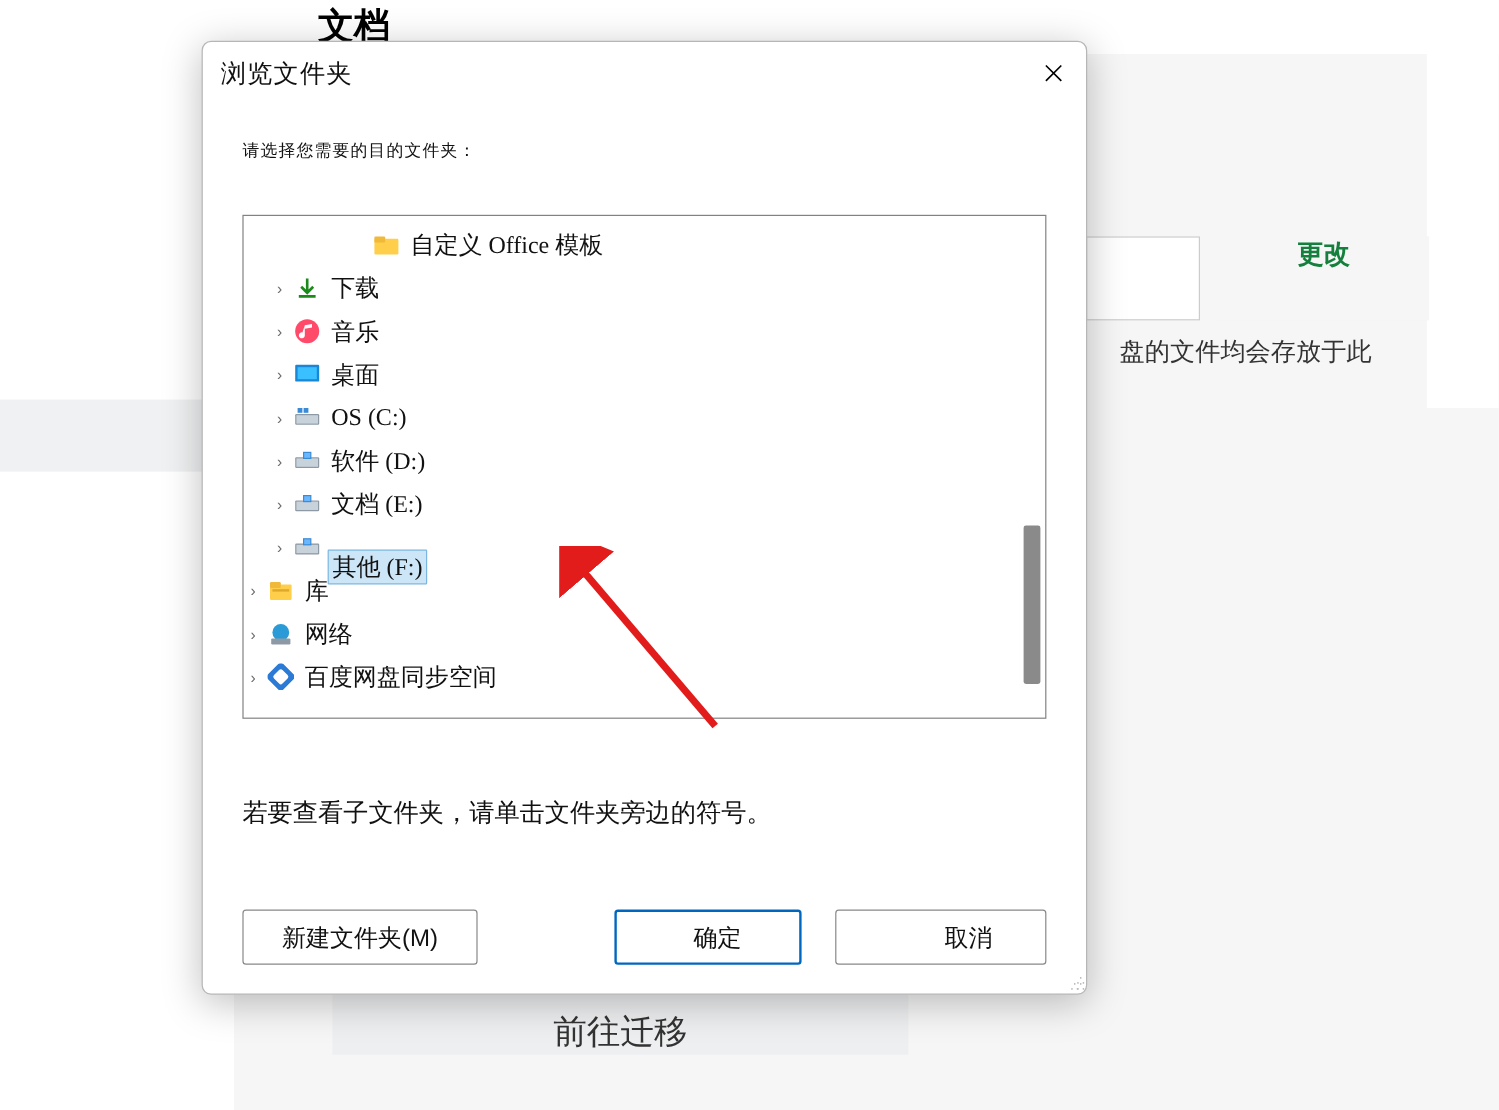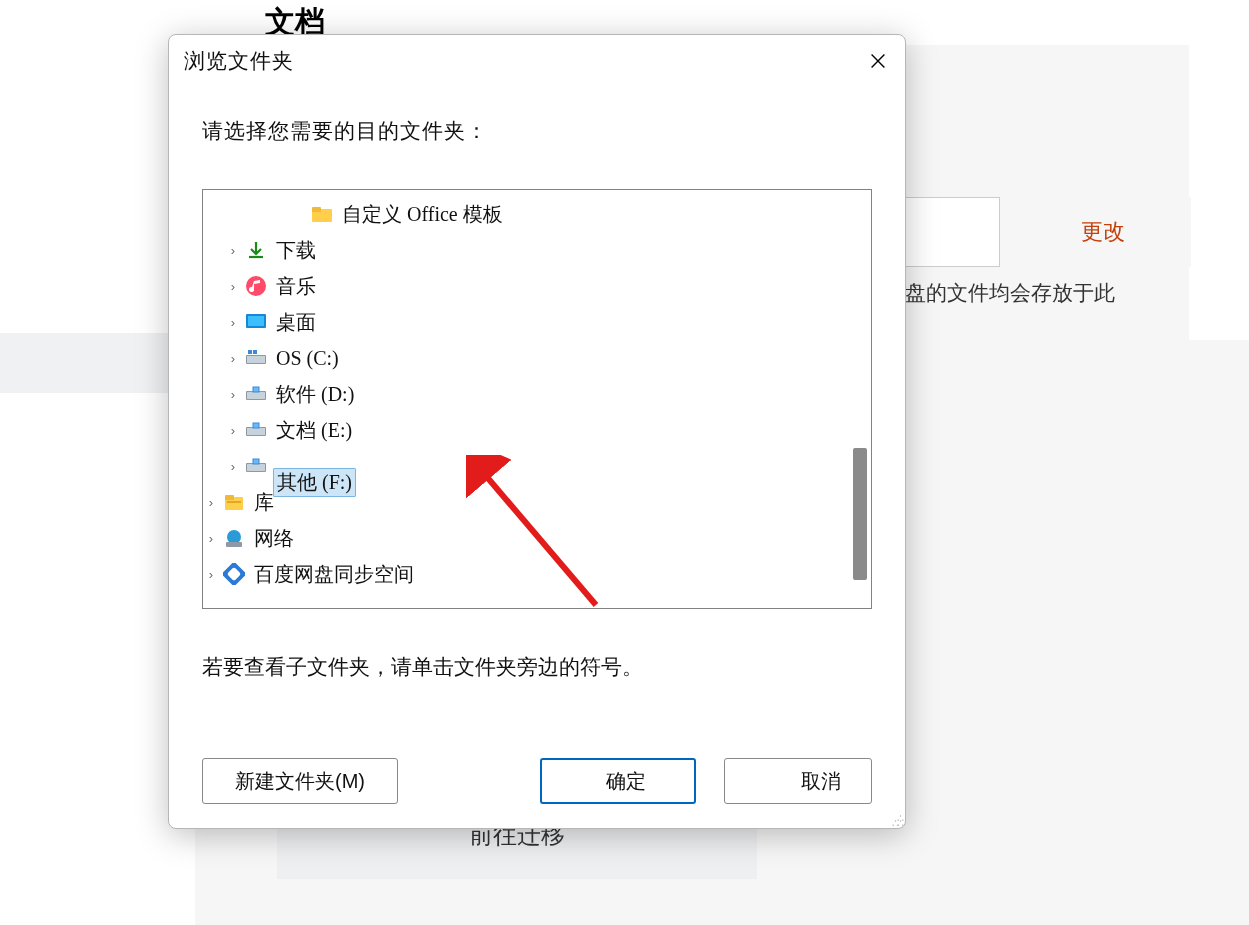--- a/index.html
+++ b/index.html
@@ -4,55 +4,55 @@
 <style>
 * { margin:0; padding:0; box-sizing:border-box; font-family:"Segoe UI","Microsoft YaHei",Tahoma,sans-serif; }
 body { width:1249px; height:925px; background:#f6f6f6; position:relative; overflow:hidden; }
 
 .bg-right-cut { position:absolute; right:0; top:0; width:60px; height:340px; background:#fff; }
 .bg-header { position:absolute; left:195px; top:0; width:1054px; height:45px; background:#fff; }
 .bg-title { position:absolute; left:265px; top:2px; font-size:30px; font-weight:700; color:#000; }
 .bg-sidebar { position:absolute; left:0; top:0; width:195px; height:925px; background:#fff; }
 .bg-active { position:absolute; left:0; top:333px; width:195px; height:60px; background:#f0f1f2; }
 
-.bg-change { position:absolute; left:1015px; top:197px; width:176px; height:70px; background:#f6f6f6; display:flex; align-items:center; justify-content:center; font-size:22px; color:#c2410c; }
-.bg-hint { position:absolute; left:905px; top:279px; font-size:21px; color:#333; }
+.bg-change { position:absolute; left:1015px; top:197px; width:176px; height:70px; background:#f6f6f6; display:flex; align-items:flex-start; justify-content:center; font-size:22px; color:#15803d;font-weight:bold; }
+.bg-hint { position:absolute; left:933px; top:279px; font-size:21px; color:#333; }
 .bg-input { position:absolute; left:905px; top:197px; width:95px; height:70px; background:#fff; border:1px solid #ccc; }
 
-.bg-migrate { position:absolute; left:277px; top:819px; width:480px; height:60px; background:#eeeff0; display:flex; align-items:flex-start; justify-content:center; font-size:24px; color:#333; }
+.bg-migrate { position:absolute; left:277px; top:819px; width:480px; height:60px; background:#eeeff0; display:flex; align-items:flex-end; justify-content:center; font-size:28px; color:#333; }
 
 .dialog { position:absolute; left:168px; top:34px; width:738px; height:795px; background:#fff;
   border:1px solid #b6b6b6; border-radius:8px; box-shadow:0 6px 32px rgba(0,0,0,0.25); display:flex; flex-direction:column; overflow:hidden; }
 .dlg-titlebar { height:52px; display:flex; align-items:center; padding:0 4px 0 15px; }
 .dlg-title { font-size:21px; color:#111; letter-spacing:1px; }
 .dlg-close { width:46px; height:40px; margin-left:auto; display:flex; align-items:center; justify-content:center; border-radius:6px; }
 .dlg-body { flex:1; padding:30px 33px 20px 33px; display:flex; flex-direction:column; position:relative; }
-.prompt { font-size:21px; color:#111; margin-bottom:44px; letter-spacing:1px; }
+.prompt { font-size:14px; color:#111; margin-bottom:44px; letter-spacing:1px; }
 
 .tree-box { border:1px solid #828282; height:420px; position:relative; background:#fff; overflow:hidden; }
 .tree { list-style:none; padding:6px 0 6px 0; font-size:20px; color:#111; }
 .tree li { display:flex; align-items:center; height:36px; white-space:nowrap; cursor:default; }
 .tree li .arrow { width:16px; text-align:center; color:#6b6b6b; font-size:13px; flex:0 0 16px; }
 .tree li .icon { width:26px; height:22px; display:inline-flex; align-items:center; justify-content:center; margin:0 4px 0 2px; flex:0 0 26px; }
 .tree li .lbl { padding:0 3px;font-family:Liberation Serif, serif; }
 .tree li.sel .lbl { background:#cde6f7; border:1px solid #7ab6e0; border-radius:1px; padding:0 3px;margin-top:32px; }
 .indent1 { padding-left:22px; }
 .indent2 { padding-left:88px; }
 .scrollbar-thumb { position:absolute; right:4px; top:258px; width:14px; height:132px; background:#8a8a8a; border-radius:2px; }
 
 .arrow-annot { position:absolute; left:466px; top:455px; pointer-events:none; }
 
-.hint2 { font-size:21px; color:#111; margin-top:44px; }
+.hint2 { font-size:21px; color:#111; margin-top:64px; }
 
 .btn-row { margin-top:auto; display:flex; gap:28px; padding-top:22px; padding-bottom:4px; }
 .btn { height:46px; font-size:20px; background:#fff; border:1px solid #888; display:flex; align-items:center; justify-content:center; color:#111; border-radius:3px; cursor:default; }
 .btn.new { width:196px; }
 .btn.spacer { flex:1; border:none; background:none; }
 .btn.ok { width:156px; border:2px solid #0067c0;padding-left:16px; }
-.btn.cancel { width:148px;padding-left:46px; }
+.btn.cancel { width:176px;padding-left:46px; }
 
 .resize-grip { position:absolute; right:3px; bottom:2px; color:#bcbcbc; font-size:11px; letter-spacing:-2px; line-height:5px; text-align:right; }
 
 svg.ic { width:22px; height:22px; }
 </style>
 </head>
 <body>
 
 <div class="bg-sidebar"></div>
 <div class="bg-active"></div>

